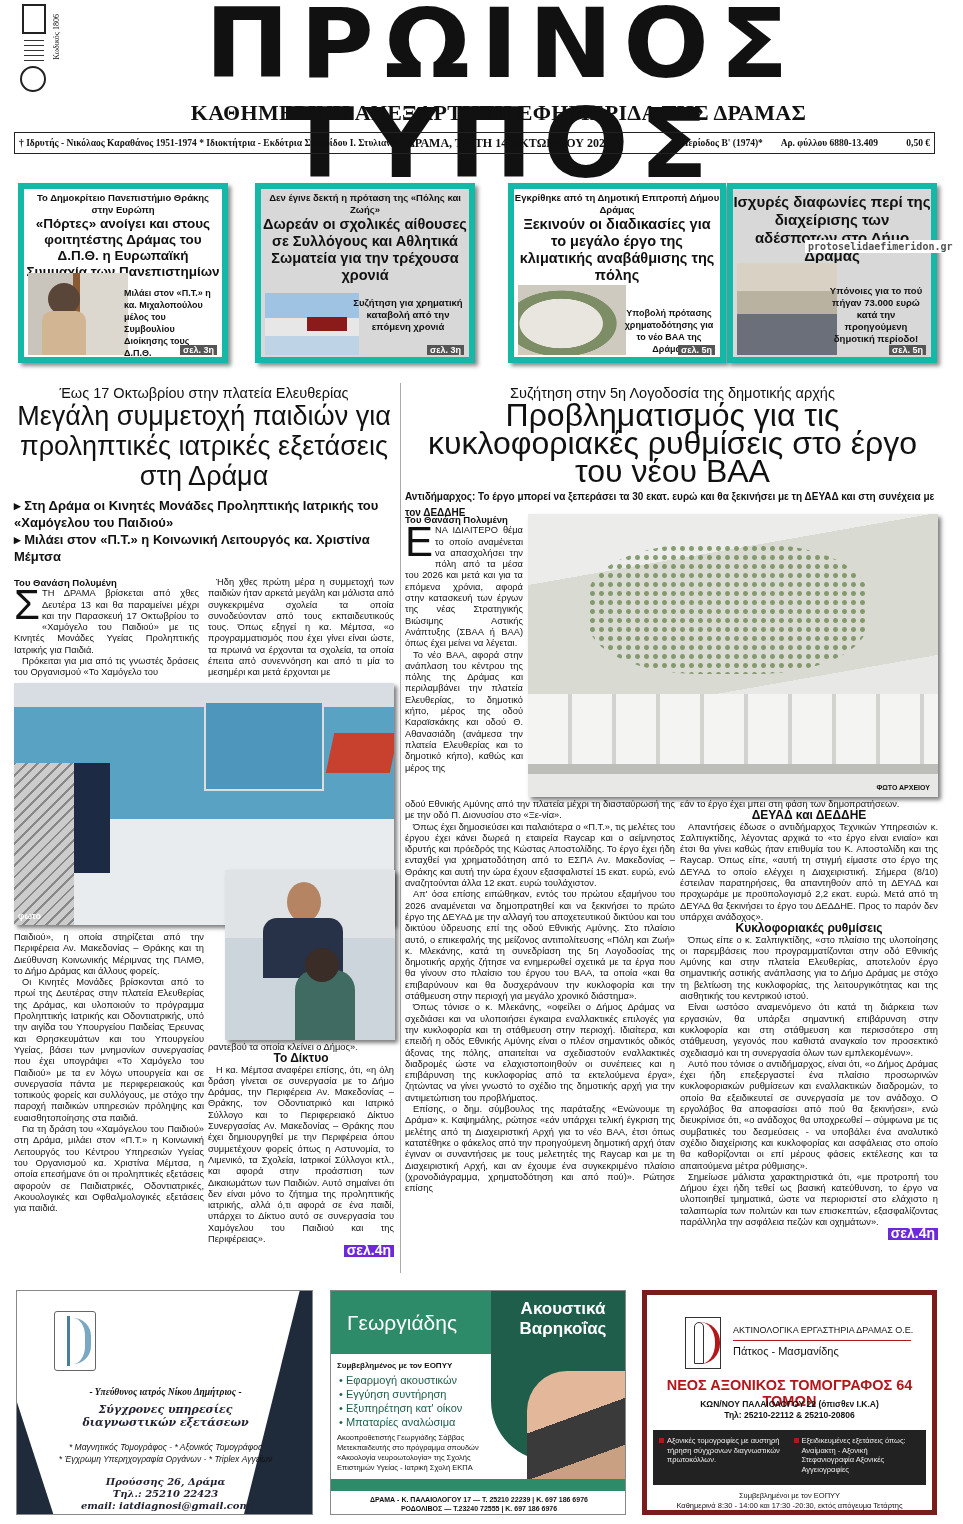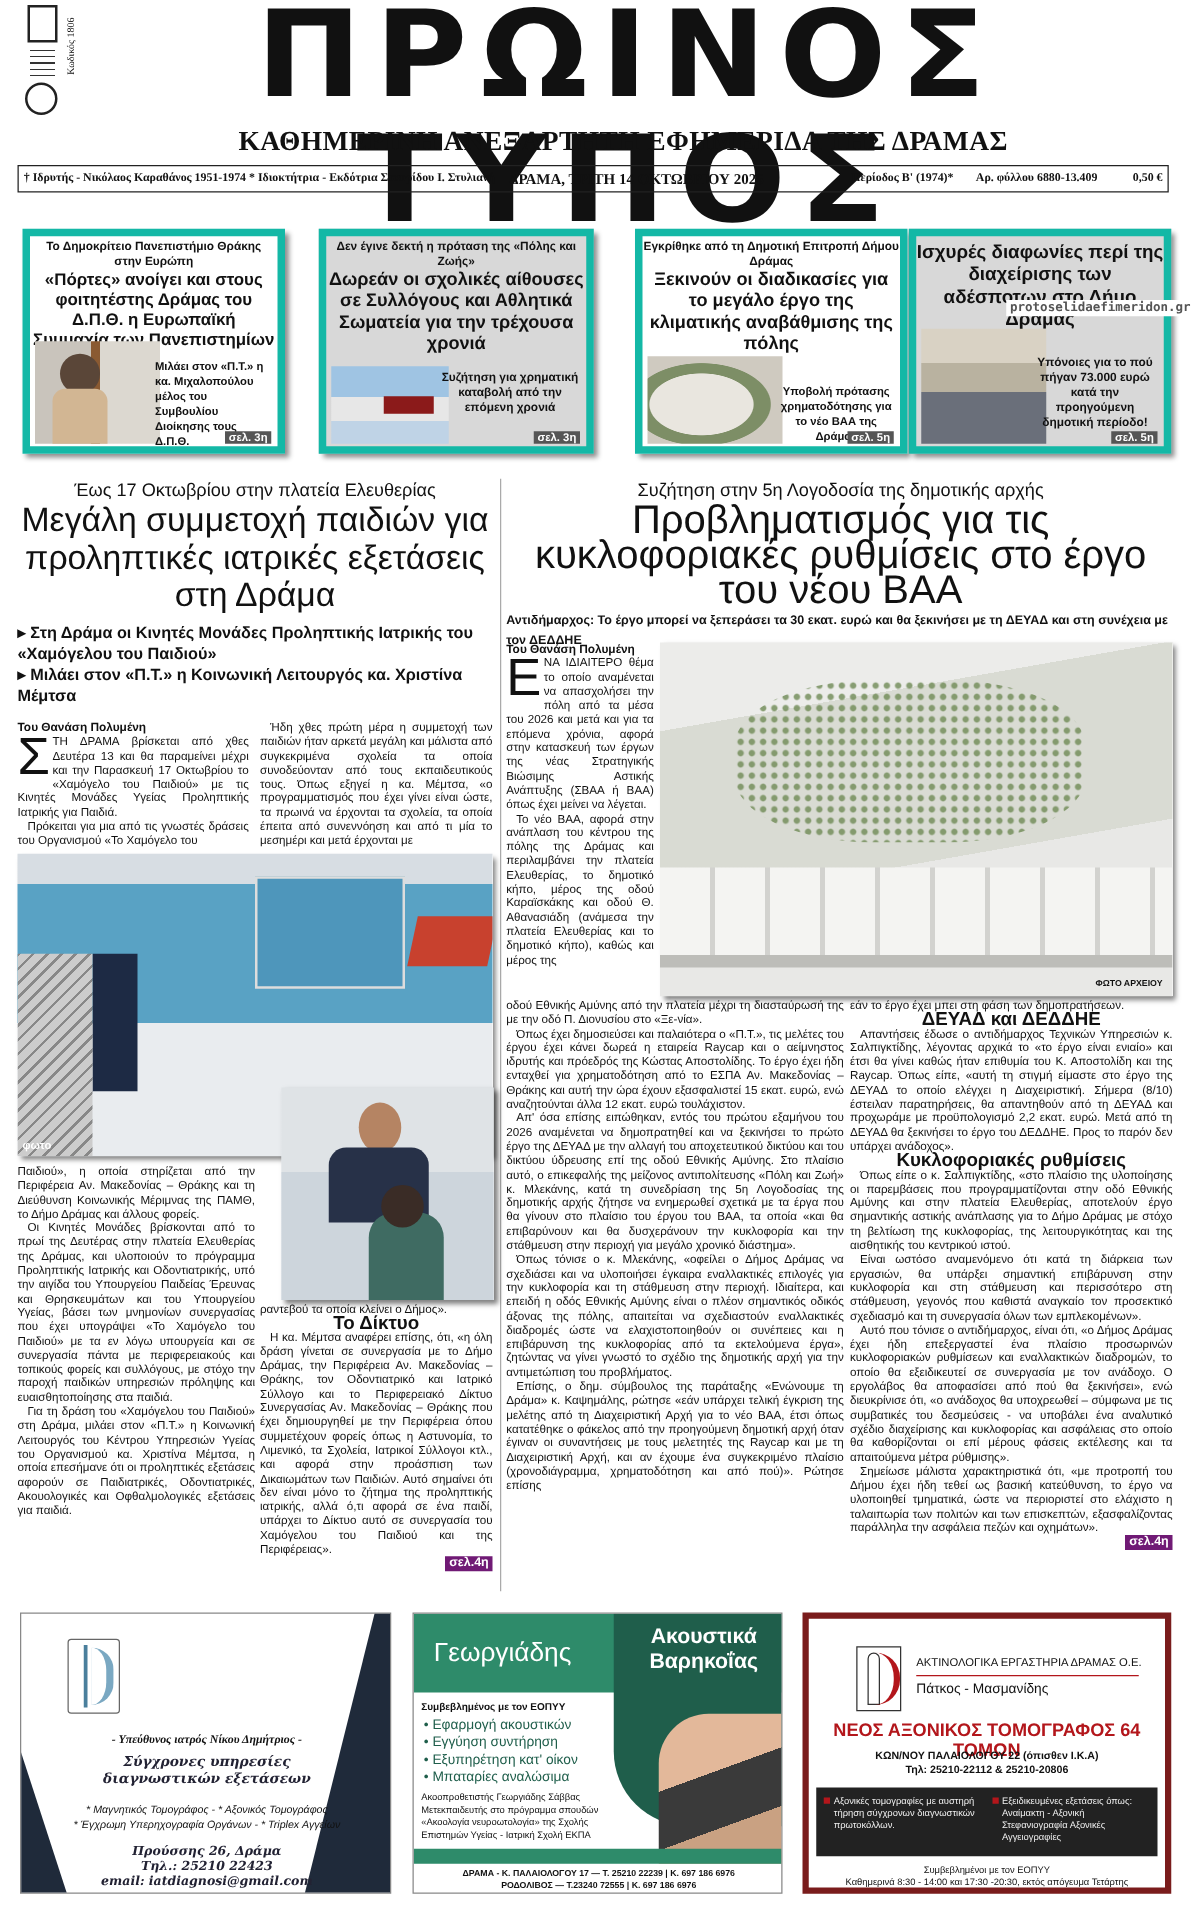--- a/index.html
+++ b/index.html
@@ -38,23 +38,23 @@
   .teaser .pageref { position: absolute; right: 5px; bottom: 2px; font-size: 9px; font-weight: bold; color: #fff; background: #555; padding: 0 3px; }
   .watermark { position: absolute; left: 805px; top: 240px; background: #fff; color: #555; font-family: "DejaVu Sans Mono", monospace; font-weight: bold; font-size: 10px; padding: 1px 3px; }
 
   
   .kicker-big { font-size: 14.5px; text-align: center; }
   .head-big { font-size: 26px; line-height: 29px; text-align: center; }
   .bullet { font-weight: bold; font-size: 13px; line-height: 17px; }
   .body { font-size: 9.3px; line-height: 11.3px; text-align: justify; }
   .body p { text-indent: 8px; }
   .byline { font-weight: bold; font-size: 9.5px; }
-  .subhead { font-weight: bold; text-align: center; font-size: 15px; }
+  .subhead { font-weight: bold; text-align: center; font-size: 12px; }
   .dropcap { float: left; font-size: 42px; line-height: 34px; margin-right: 2px; font-weight: normal; }
-  .sel-badge { background: #701a75; color: #fff; font-weight: bold; font-size: 10px; padding: 0 3px; display: inline-block; float: right; }
+  .sel-badge { background: #6d28d9; color: #fff; font-weight: bold; font-size: 14px; padding: 0 3px; display: inline-block; float: right; }
   .photo-box { position: absolute; box-shadow: 3px 3px 4px rgba(0,0,0,0.5); overflow: hidden; }
   .vline { position: absolute; left: 400px; top: 383px; width: 1px; height: 890px; background: #aaa; }
 
   
   .ad { position: absolute; top: 1290px; height: 225px; border: 1px solid #888; overflow: hidden; }
 </style>
 </head>
 <body>
 
 <header class="masthead">

